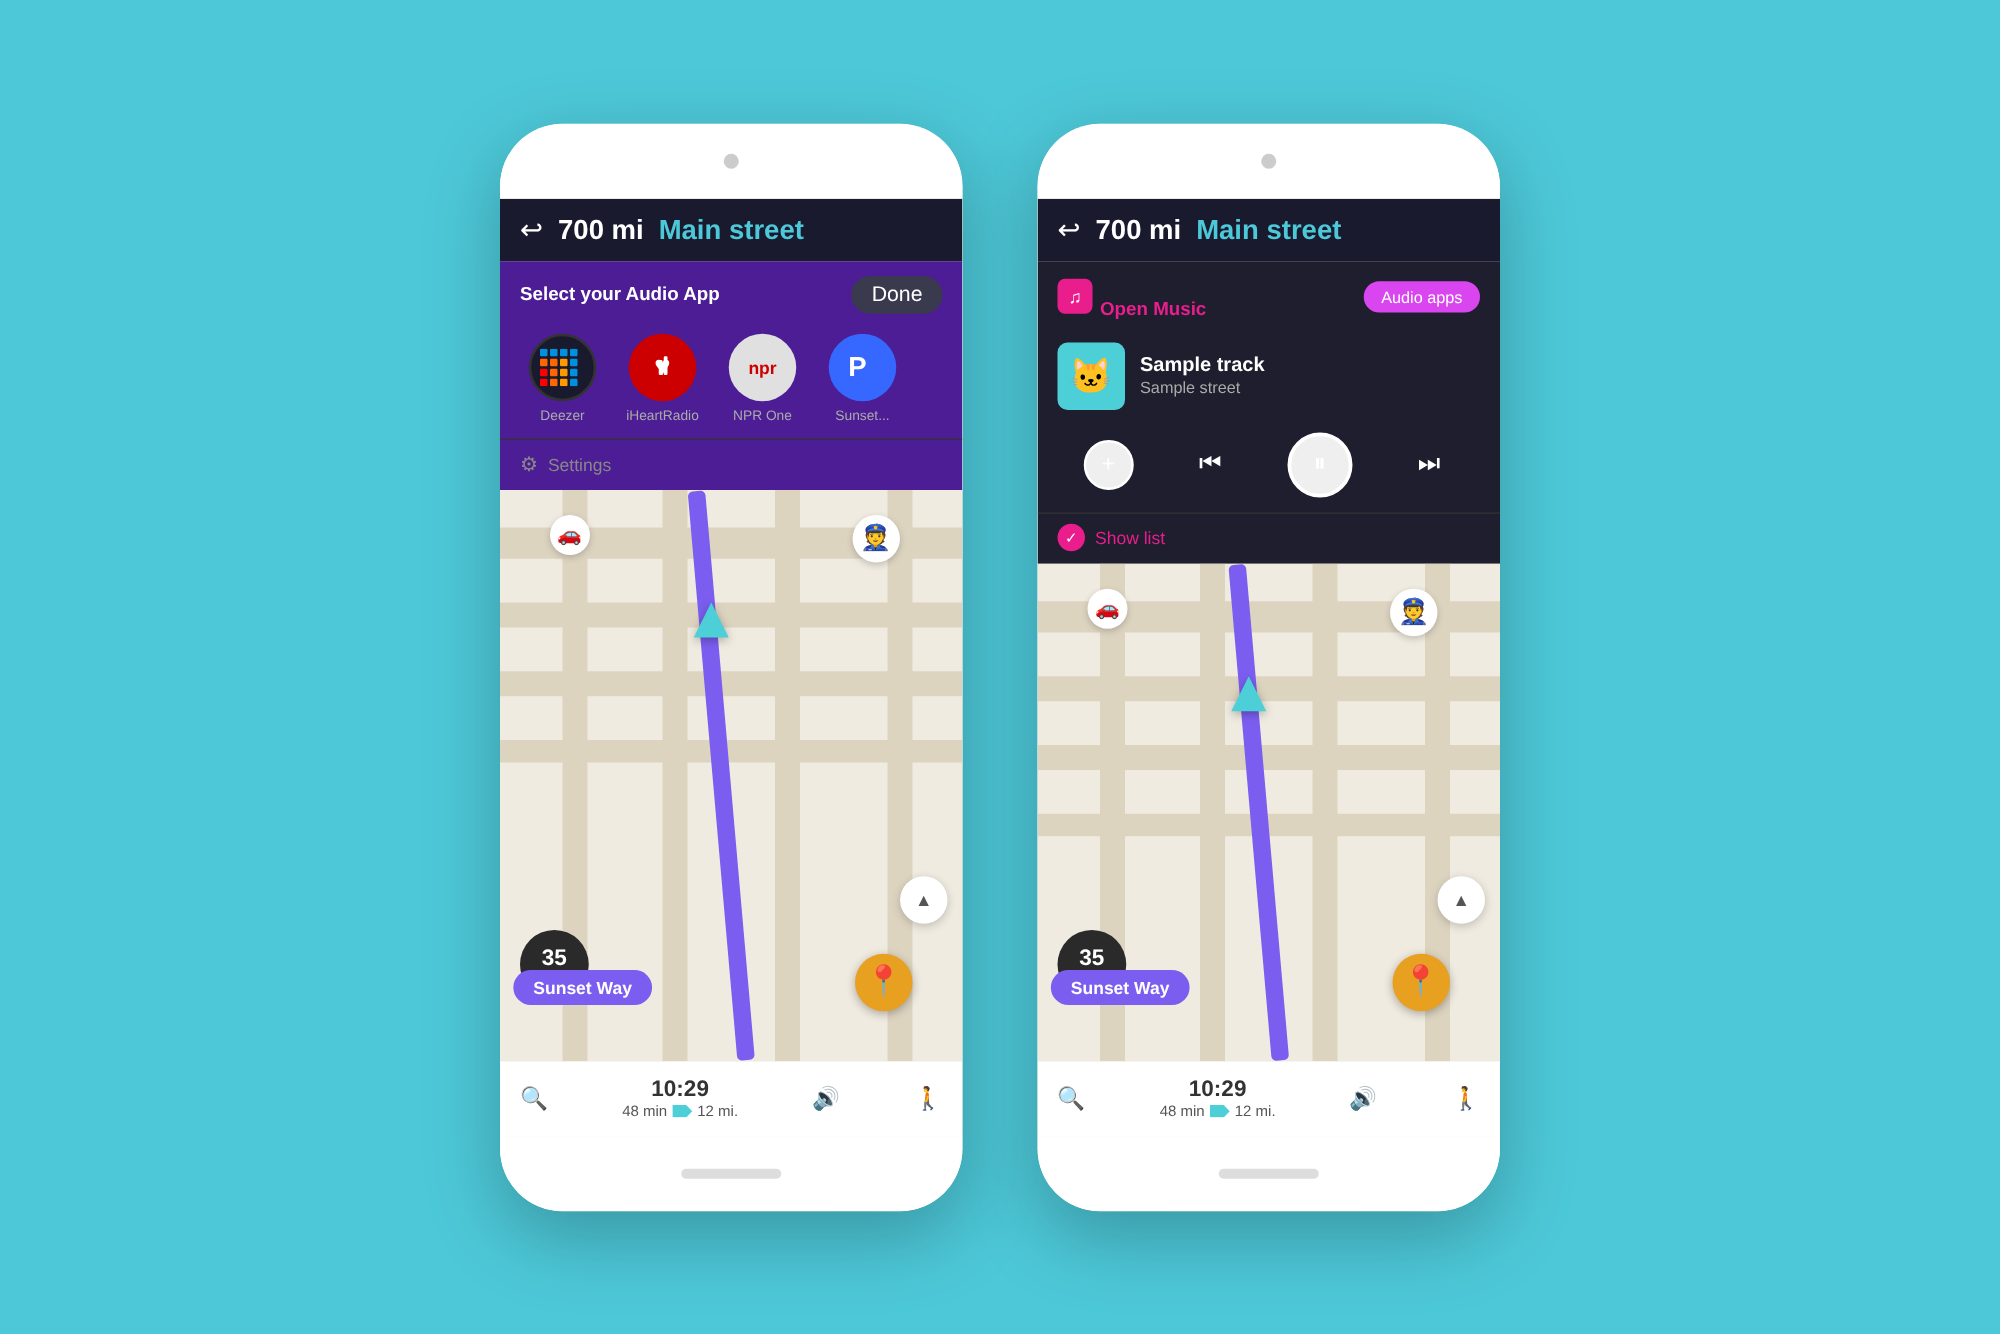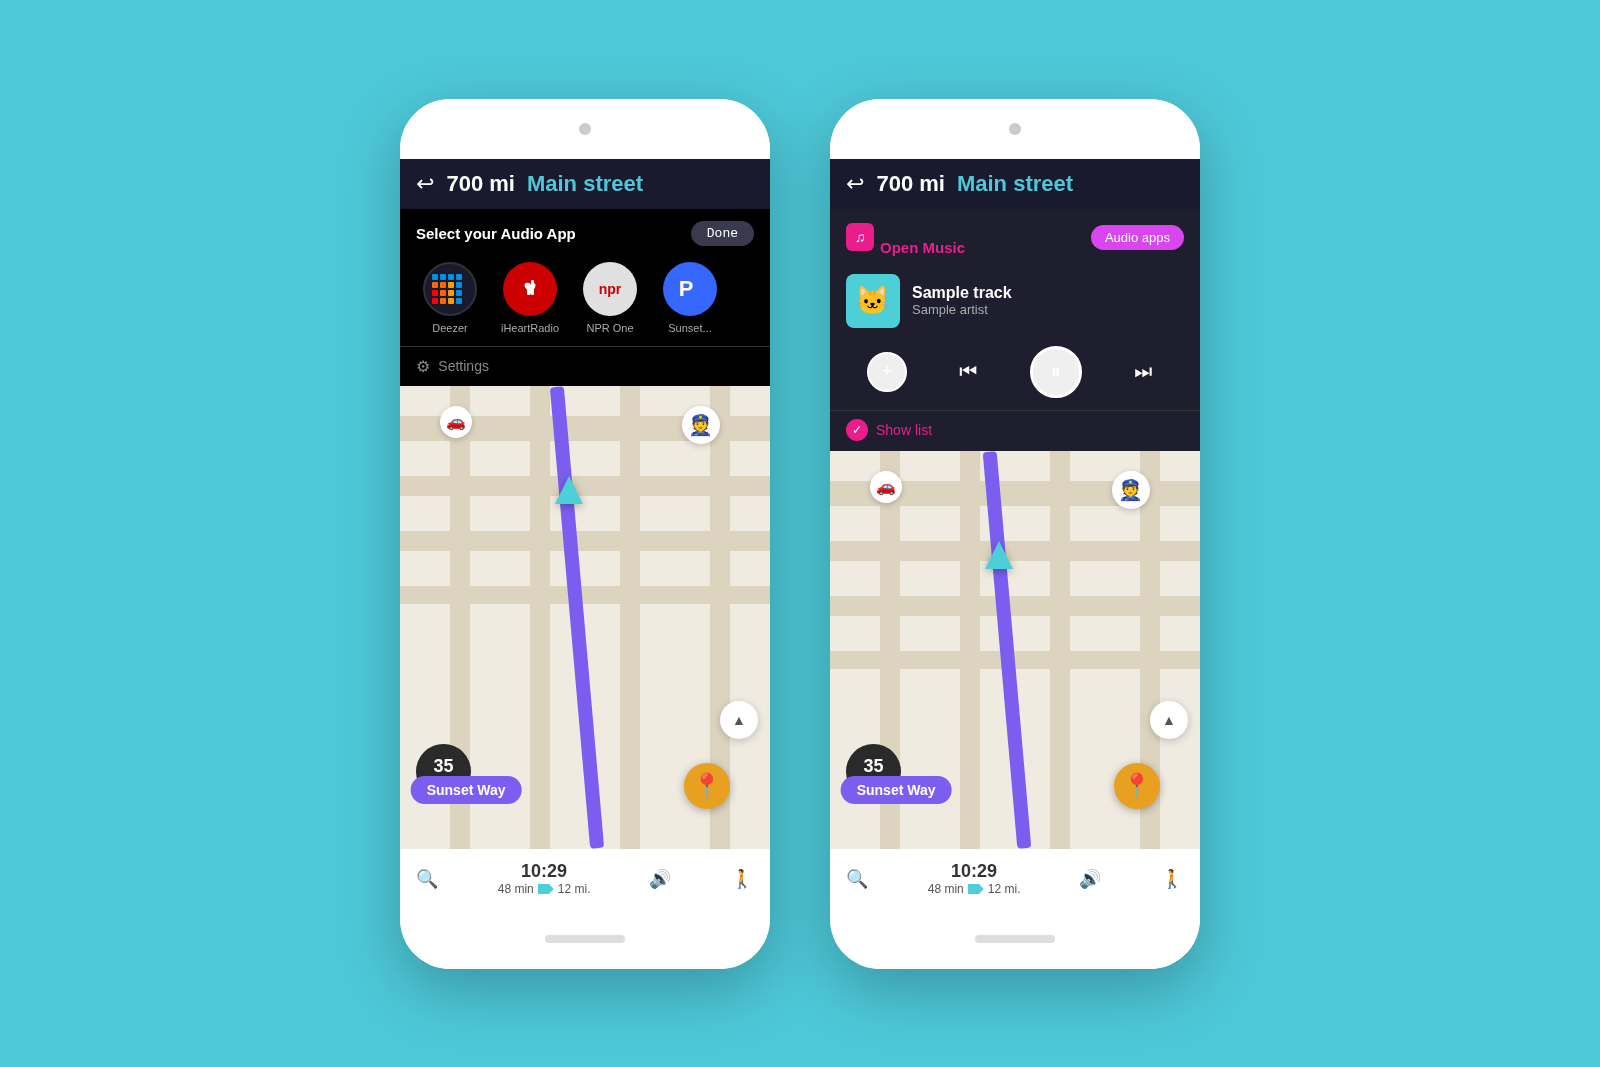--- a/index.html
+++ b/index.html
@@ -94,21 +94,21 @@
     }
 
     .nav-street {
       color: #4DC8D8;
       font-size: 22px;
       font-weight: 700;
     }
 
     
     .audio-panel {
-      background: #000000;
+      background: #4c1d95;
       flex-shrink: 0;
     }
 
     .audio-panel-header {
       display: flex;
       align-items: center;
       justify-content: space-between;
       padding: 12px 16px 8px;
     }
 
@@ -117,23 +117,22 @@
       font-size: 15px;
       font-weight: 600;
     }
 
     .done-btn {
       background: #3a3a4e;
       color: white;
       border: none;
       border-radius: 16px;
       padding: 5px 16px;
-      font-size: 13px;
-      cursor: pointer;
-      font-family: Liberation Mono, monospace;
+      font-size: 17px;
+      cursor: pointer;
     }
 
     .audio-apps-row {
       display: flex;
       gap: 0px;
       padding: 8px 10px 12px;
       overflow: hidden;
     }
 
     .audio-app-item {
@@ -709,21 +708,21 @@
         </button>
         <button class="audio-apps-btn">Audio apps</button>
       </div>
 
       <div class="now-playing-row">
         <div class="album-art">
           <span style="font-size:28px;">🐱</span>
         </div>
         <div class="track-info">
           <div class="track-name">Sample track</div>
-          <div class="track-artist">Sample artist</div>
+          <div class="track-artist">Sample street</div>
         </div>
       </div>
 
       <div class="player-controls">
         <button class="ctrl-btn-outline">+</button>
         <button class="ctrl-btn">⏮</button>
         <button class="ctrl-btn-play">⏸</button>
         <button class="ctrl-btn">⏭</button>
       </div>
 

